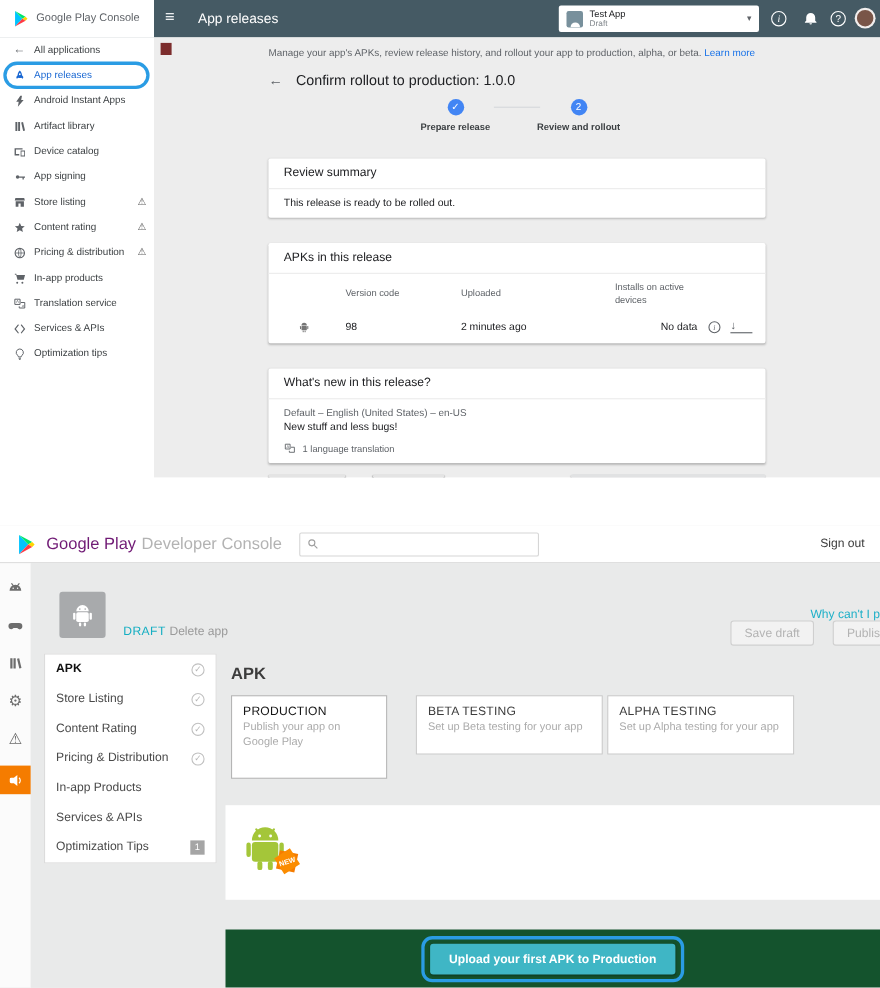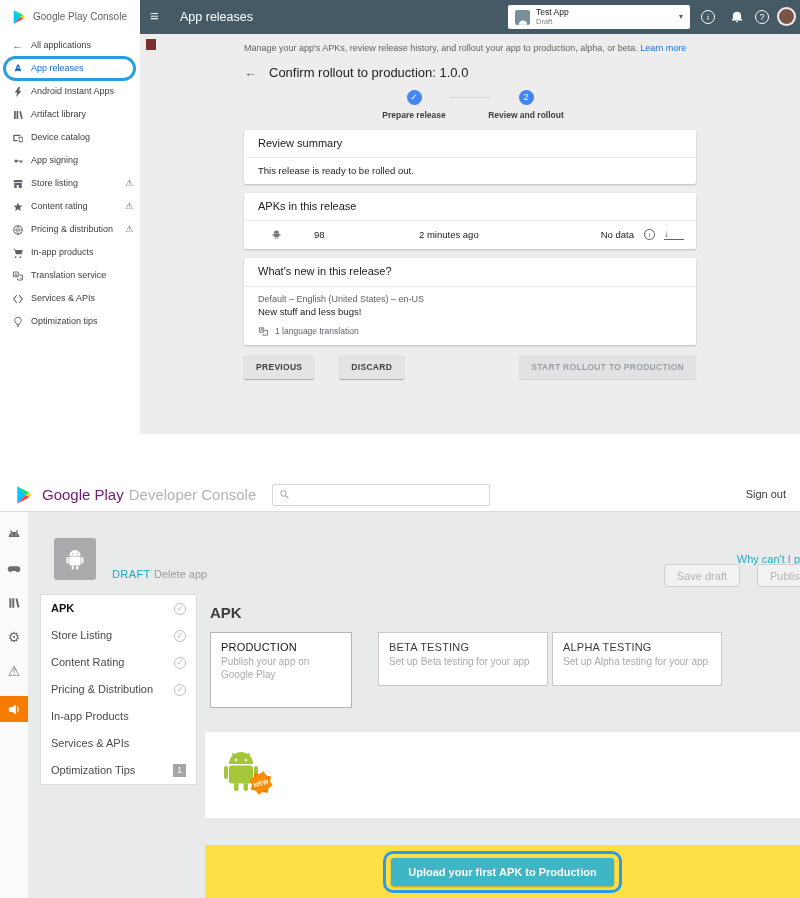--- a/index.html
+++ b/index.html
@@ -43,21 +43,21 @@
   .intro { padding-top:9px; font-size:9px; color:#5f6368; white-space:nowrap; }
   .learn-more { color:#1a73e8; }
   .heading-row { margin-top:11px; display:flex; align-items:center; gap:12px; }
   .back-arrow { font-size:13px; color:#5f6368; }
   .page-heading { font-size:13px; color:#202124; }
   .stepper { margin-top:10px; display:flex; justify-content:center; align-items:flex-start; }
   .step { display:flex; flex-direction:column; align-items:center; width:70px; }
   .step-circle { width:15px; height:15px; border-radius:50%; background:#4285f4; color:#fff; font-size:9px; display:flex; align-items:center; justify-content:center; }
   .step-label { margin-top:5px; font-size:8.5px; font-weight:bold; color:#3c4043; white-space:nowrap; }
   .step-line { height:1px; background:#d5d8db; width:42px; margin-top:7px; }
-  .card { margin-top:9px; background:#fff; border-radius:2px; box-shadow:0 1px 2px rgba(0,0,0,.22); }
+  .card { margin-top:23px; background:#fff; border-radius:2px; box-shadow:0 1px 2px rgba(0,0,0,.22); }
   .card-title { padding:7px 14px; font-size:11px; color:#202124; border-bottom:1px solid #ececec; }
   .card-body { padding:7px 14px 8px; font-size:9.5px; color:#202124; }
   .apk-grid { display:grid; grid-template-columns:58px 105px 140px 1fr 20px 20px; align-items:center; padding:6px 12px; }
   .apk-head { font-size:8.5px; color:#5f6368; padding-top:7px; padding-bottom:7px; }
   .group-row { background:#f6f7f7; border-top:1px solid #ececec; border-bottom:1px solid #ececec; padding:6px 12px; font-size:8.5px; color:#3c4043; display:flex; align-items:center; }
   .group-caret { margin-left:auto; color:#80868b; font-size:8px; }
   .apk-row { font-size:9.5px; color:#202124; padding-top:7px; padding-bottom:8px; }
   .apk-android { color:#757575; padding-left:14px; }
   .no-data { text-align:right; padding-right:10px; }
   .mini-info { width:11px; height:11px; border:1px solid #5f6368; border-radius:50%; color:#5f6368; font-size:7px; text-align:center; line-height:10px; font-style:italic; font-family:"Liberation Serif",serif; }
@@ -105,21 +105,21 @@
   .tab { background:#fff; border:1px solid #c9c9c9; padding:8px 10px; }
   .tab-title { font-size:11px; color:#3c3c3c; letter-spacing:.2px; }
   .tab-sub { margin-top:1px; font-size:10px; color:#ababab; line-height:1.3; }
   .tab-production { width:142px; height:76px; border-color:#b5b5b5; }
   .tab-production .tab-title { color:#161616; }
   .tab-beta { width:170px; height:54px; margin-left:26px; }
   .tab-alpha { width:170px; height:54px; margin-left:4px; }
 
   .white1 { position:absolute; left:177px; top:220px; right:0; height:86px; background:#fff; }
   .mascot { position:absolute; left:14px; top:14px; }
-  .white2 { position:absolute; left:177px; top:333px; right:0; height:53px; background:#fde047; display:flex; align-items:center; justify-content:center; }
+  .white2 { position:absolute; left:177px; top:333px; right:0; height:53px; background:#14532d; display:flex; align-items:center; justify-content:center; }
   .upload-wrap { position:relative; }
   .upload-btn { background:#3fb6c5; color:#fff; font-weight:bold; font-size:11px; padding:8px 17px; border:none; border-radius:3px; box-shadow:0 1px 2px rgba(0,0,0,.3); font-family:inherit; }
   .ring2 { left:-8px; top:-7px; right:-8px; bottom:-7px; border-radius:10px; position:absolute; border:3px solid #2a9ce4; }
 </style>
 </head>
 <body>
 
 <section class="nc">
   <header class="nc-header">
     <div class="nc-logo">
@@ -293,20 +293,28 @@
         </div>
       </div>
 
       <div class="card">
         <div class="card-title">Review summary</div>
         <div class="card-body">This release is ready to be rolled out.</div>
       </div>
 
       <div class="card">
         <div class="card-title">APKs in this release</div>
+        <div class="apk-grid apk-head">
+          <span></span>
+          <span>Version code</span>
+          <span>Uploaded</span>
+          <span>Installs on active devices</span>
+          <span></span>
+            <span></span>
+        </div>
         <div class="apk-grid apk-row">
           <span class="apk-android">
             <svg width="13" height="13" viewBox="0 0 24 24" fill="currentColor">
                 <path d="M7.5 9a4.5 4.5 0 019 0z"></path>
                 <rect x="7.5" y="9.7" width="9" height="7.5" rx="1.4"></rect>
                 <rect x="5" y="10" width="1.8" height="5.2" rx=".9"></rect>
                 <rect x="17.2" y="10" width="1.8" height="5.2" rx=".9"></rect>
                 <rect x="9.5" y="17.5" width="1.8" height="3" rx=".9"></rect>
                 <rect x="12.7" y="17.5" width="1.8" height="3" rx=".9"></rect>
               </svg>

